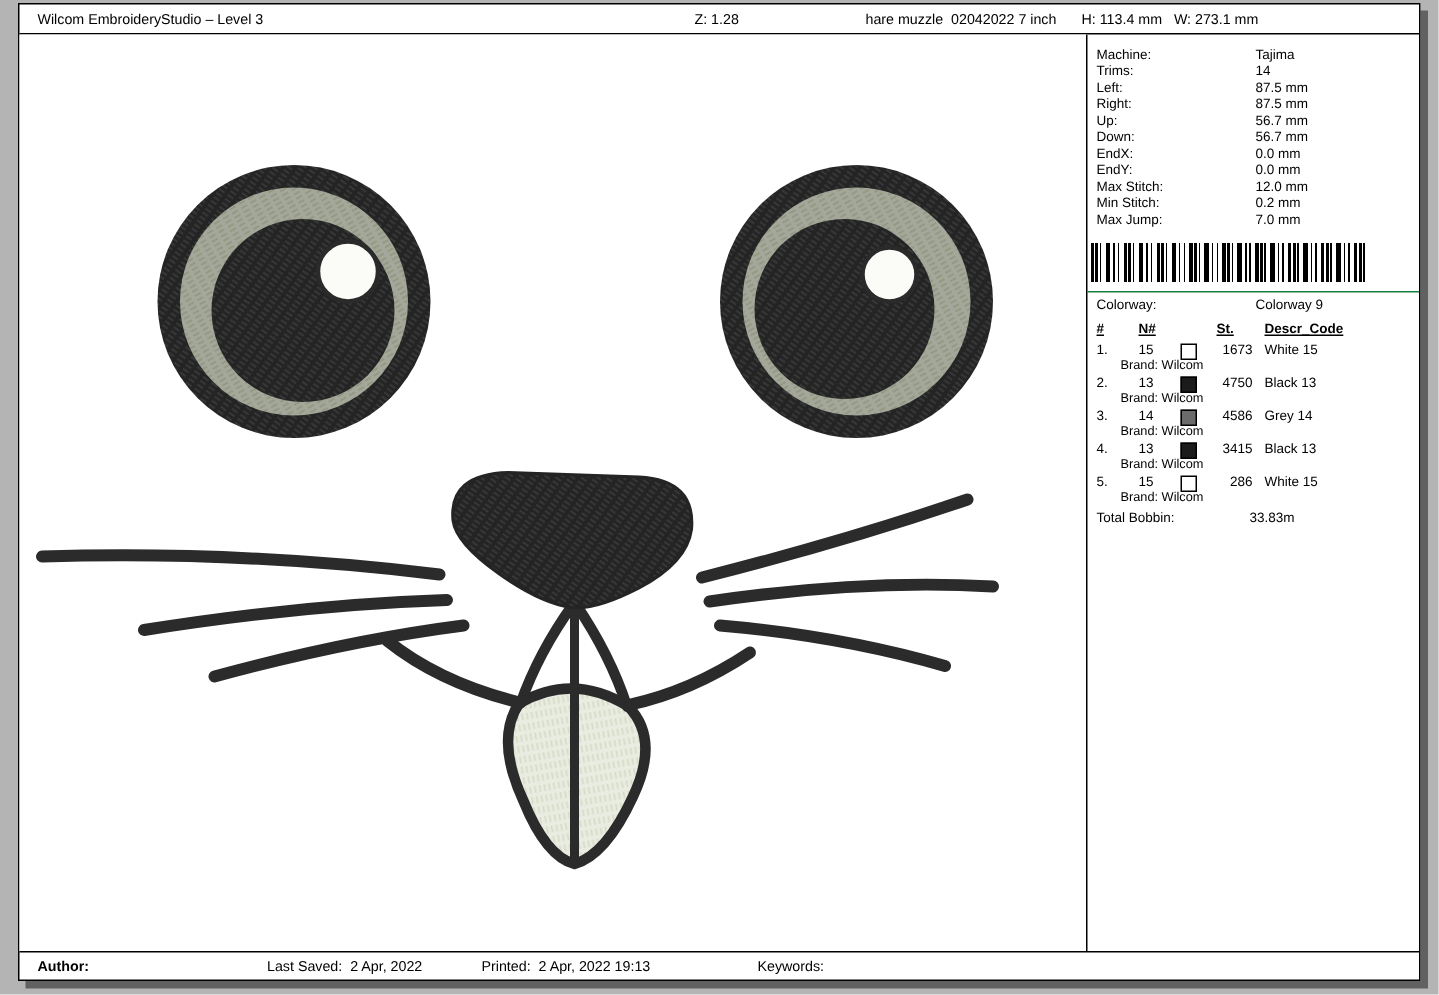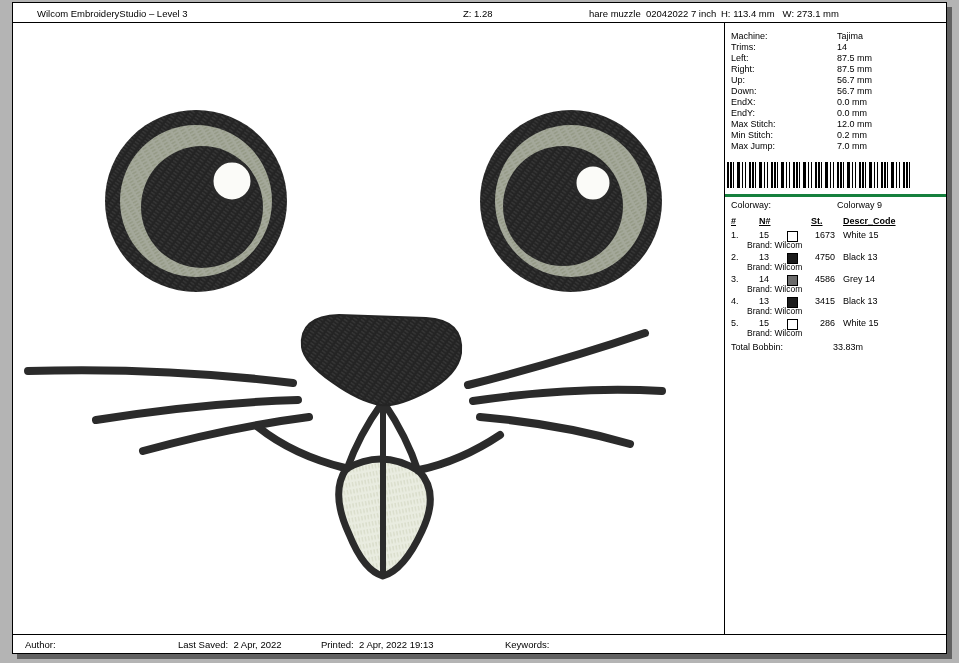--- a/index.html
+++ b/index.html
@@ -11,23 +11,23 @@
   }
   .page{
     position:absolute;left:12px;top:2px;width:935px;height:652px;
     background:#fff;border:1px solid #000;box-sizing:border-box;
     box-shadow:5px 5px 0 0 #616161;
   }
   
   .hdr-bar{position:absolute;left:0;top:0;width:100%;height:20px;
     border-bottom:1px solid #000;box-sizing:border-box;font-size:9.5px;}
   .hdr-bar span{position:absolute;top:5px;white-space:pre;}
-  .h-title{left:24px;}
+  .h-title{left:12px;}
   .h-zoom{left:450px;}
-  .h-name{left:564px;padding-left:12px;}
+  .h-name{left:552px;padding-left:12px;}
   .h-size{left:708px;}
 
   
   .canvas{position:absolute;left:0;top:20px;width:712px;height:611px;
     border-right:1px solid #000;box-sizing:border-box;background:#fff;}
   .canvas svg{display:block;}
 
   
   .sidebar{position:absolute;left:712px;top:20px;width:221px;height:611px;font-size:9px;}
   .panel-content{padding-top:8px;}
@@ -35,42 +35,42 @@
   .srow{position:relative;height:11px;}
   .sl{position:absolute;left:6px;}
   .sv{position:absolute;left:112px;}
 
   .barcode{margin:10px 0 0 2px;width:184px;height:26px;
     background:repeating-linear-gradient(90deg,
       #000 0 2px,#fff 2px 3px,#000 3px 5px,#fff 5px 6px,#000 6px 7px,
       #fff 7px 10px,#000 10px 13px,#fff 13px 15px,#000 15px 16px,#fff 16px 18px,
       #000 18px 19px,#fff 19px 22px);}
 
-  .cw-row{margin-top:6px;border-top:3px solid #15803d;padding-top:3px;position:relative;height:12px;}
+  .cw-row{margin-top:6px;border-top:1px solid #15803d;padding-top:3px;position:relative;height:12px;}
   .cw-row .sl{left:6px;} .cw-row .sv{left:112px;}
 
   .tbl{margin-top:4px;}
   .thead{position:relative;height:14px;font-weight:bold;}
   .thead span{position:absolute;text-decoration:underline;}
   .th-num{left:6px;} .th-n{left:34px;} .th-st{left:86px;} .th-desc{left:118px;}
   .trow{position:relative;height:22px;}
   .c-num{position:absolute;left:6px;}
   .c-n{position:absolute;left:34px;}
   .c-sw{position:absolute;left:62px;top:1px;width:9px;height:9px;border:1px solid #000;box-sizing:content-box;}
   .c-st{position:absolute;left:72px;width:38px;text-align:right;}
   .c-desc{position:absolute;left:118px;}
   .brand{position:absolute;left:22px;top:10px;font-size:8.5px;}
   .total-row{position:relative;height:12px;margin-top:2px;}
   .total-row .sl{left:6px;} .total-row .sv{left:108px;}
 
   
   .ftr-bar{position:absolute;left:0;bottom:0;width:100%;height:19px;
     border-top:1px solid #000;box-sizing:border-box;font-size:9.5px;}
   .ftr-bar span{position:absolute;top:4px;white-space:pre;}
-  .f-author{left:12px;}
+  .f-author{left:12px;font-weight:bold;}
   .f-saved{left:165px;}
   .f-printed{left:308px;}
   .f-keywords{left:492px;}
 </style>
 </head>
 <body>
 
 <div class="page">
 
   <div class="hdr-bar">

